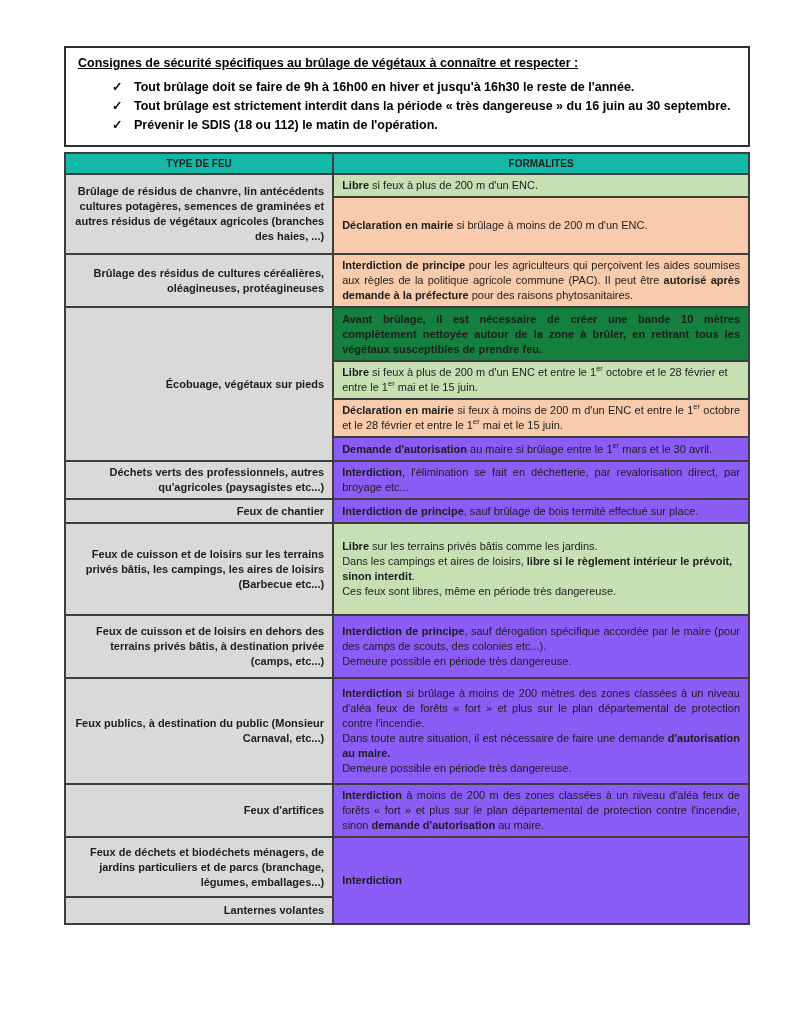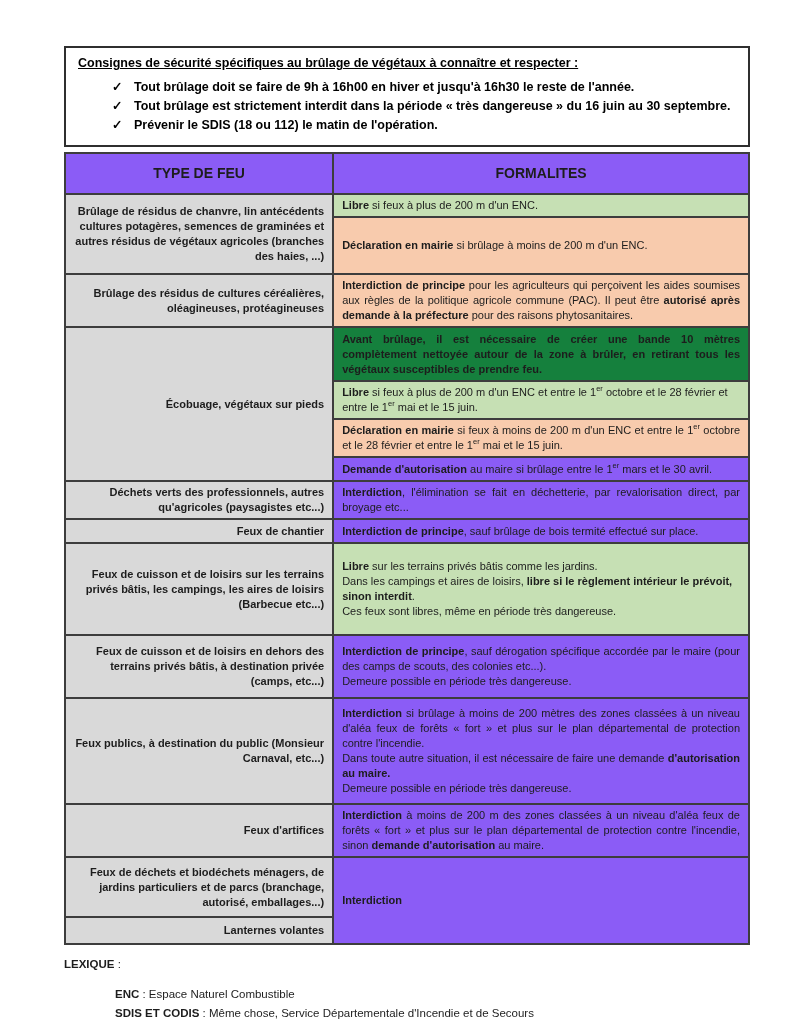--- a/index.html
+++ b/index.html
@@ -35,24 +35,24 @@
     margin-top:5px;
     font-size:11px;line-height:15px;
     table-layout:fixed;
   }
   table.rules th, table.rules td{
     border:2px solid #3d3d3d;
     box-sizing:border-box;
     padding:3px 8px;
   }
   table.rules th{
-    background:#8b5cf6;
+    background:#14b8a6;
     font-weight:bold;text-align:center;
-    height:21px;padding:12px;
-    font-size:14px;
+    height:21px;padding:2px;
+    font-size:10px;
   }
   td.type{
     background:#d9d9d9;
     font-weight:bold;
     vertical-align:middle;
     text-align:right;
   }
   td.form{vertical-align:middle;}
   .bg-green{background:#c6e0b4;}
   .bg-orange{background:#f8cbad;}
@@ -152,30 +152,23 @@
       <td class="type">Feux publics, à destination du public (Monsieur Carnaval, etc...)</td>
       <td class="form bg-red just" style="height:106px"><span class="b">Interdiction</span><span> si brûlage à moins de 200 mètres des zones classées à un niveau d'aléa feux de forêts « fort » et plus sur le plan départemental de protection contre l'incendie.</span><br><span>Dans toute autre situation, il est nécessaire de faire une demande </span><span class="b">d'autorisation au maire.</span><br><span>Demeure possible en période très dangereuse.</span></td>
     </tr>
 
     <tr>
       <td class="type">Feux d'artifices</td>
       <td class="form bg-red just" style="height:50px"><span class="b">Interdiction</span><span> à moins de 200 m des zones classées à un niveau d'aléa feux de forêts « fort » et plus sur le plan départemental de protection contre l'incendie, sinon </span><span class="b">demande d'autorisation</span><span> au maire.</span></td>
     </tr>
 
     <tr>
-      <td class="type" style="height:60px">Feux de déchets et biodéchets ménagers, de jardins particuliers et de parcs (branchage, autorisé, emballages...)</td>
+      <td class="type" style="height:60px">Feux de déchets et biodéchets ménagers, de jardins particuliers et de parcs (branchage, légumes, emballages...)</td>
       <td class="form bg-red" rowspan="2"><span class="b">Interdiction</span></td>
     </tr>
     <tr>
       <td class="type" style="height:27px">Lanternes volantes</td>
     </tr>
     </tbody>
   </table>
 
-  <div class="lexique">
-    <div class="lexique-title"><span class="b">LEXIQUE</span><span> :</span></div>
-    <div class="lexique-entries">
-      <div><span class="b">ENC</span><span> : Espace Naturel Combustible</span></div>
-      <div><span class="b">SDIS ET CODIS</span><span> : Même chose, Service Départementale d'Incendie et de Secours</span></div>
-    </div>
-  </div>
 
 </div>
 
 </body></html>

